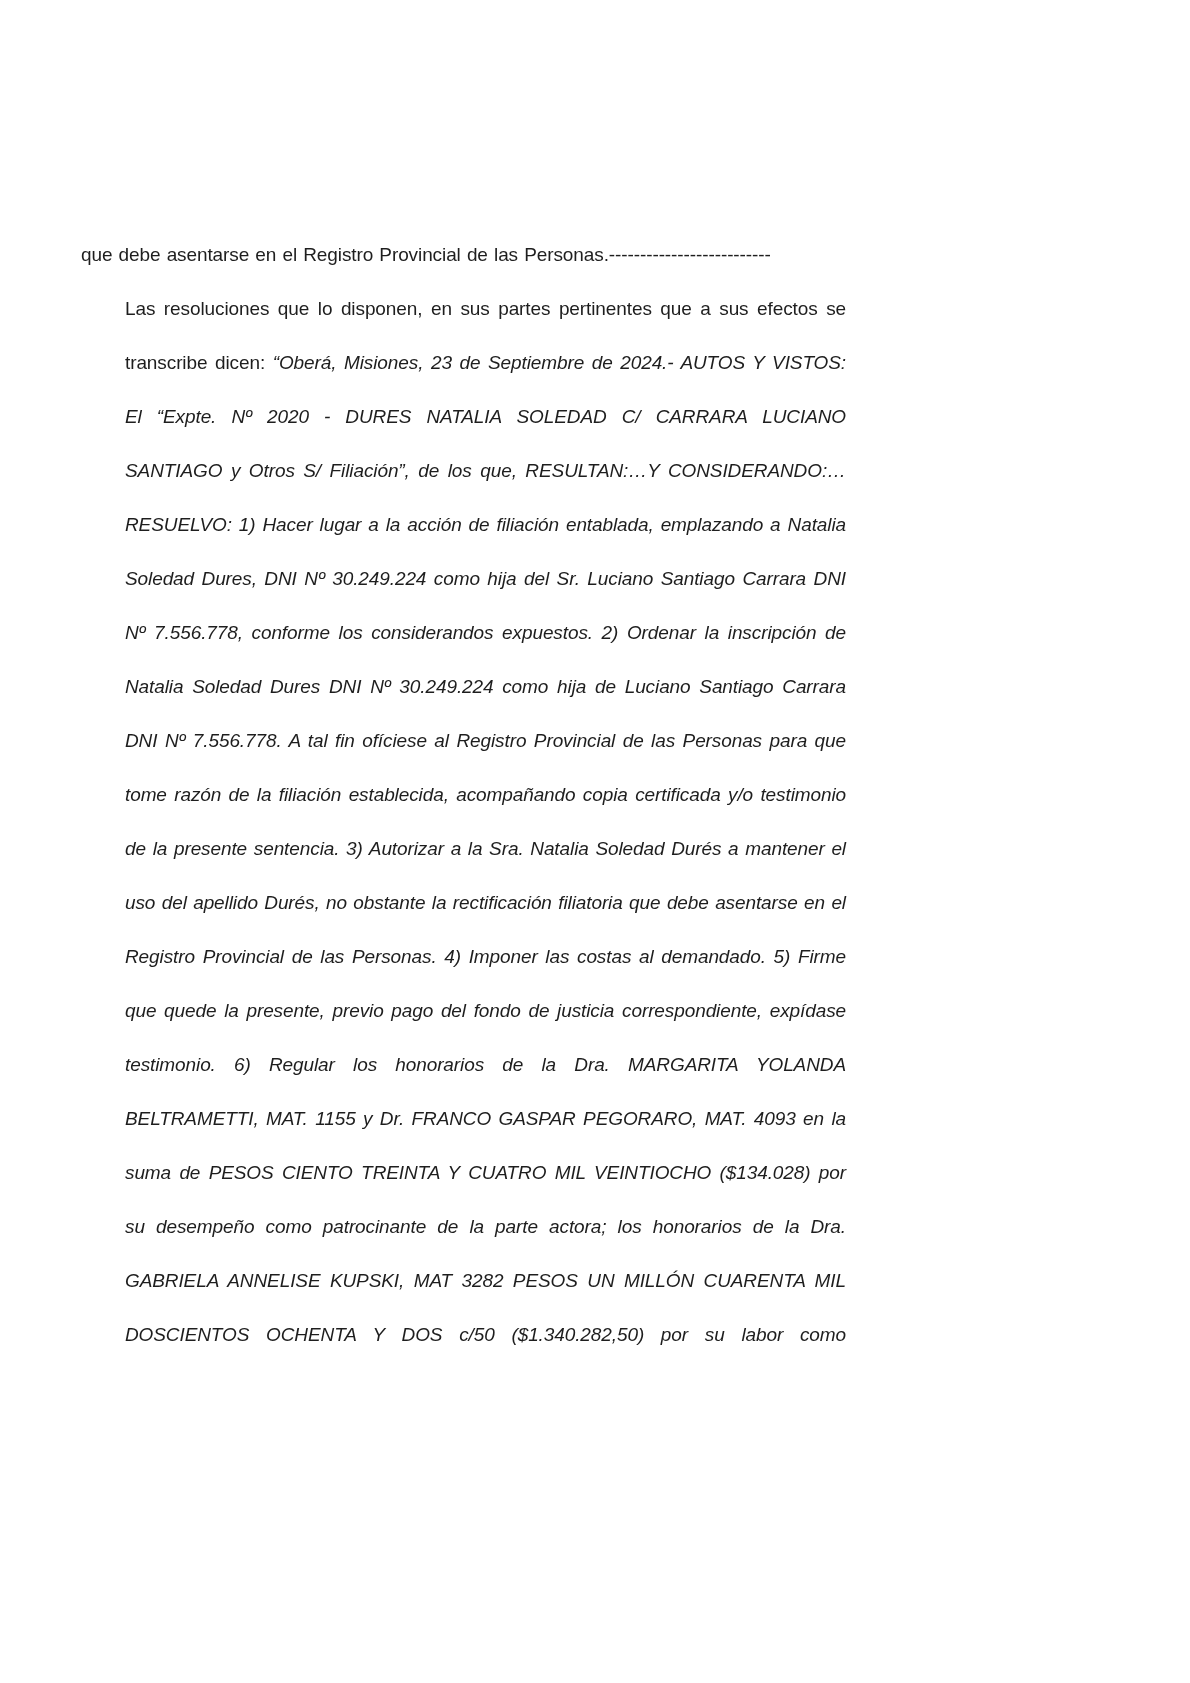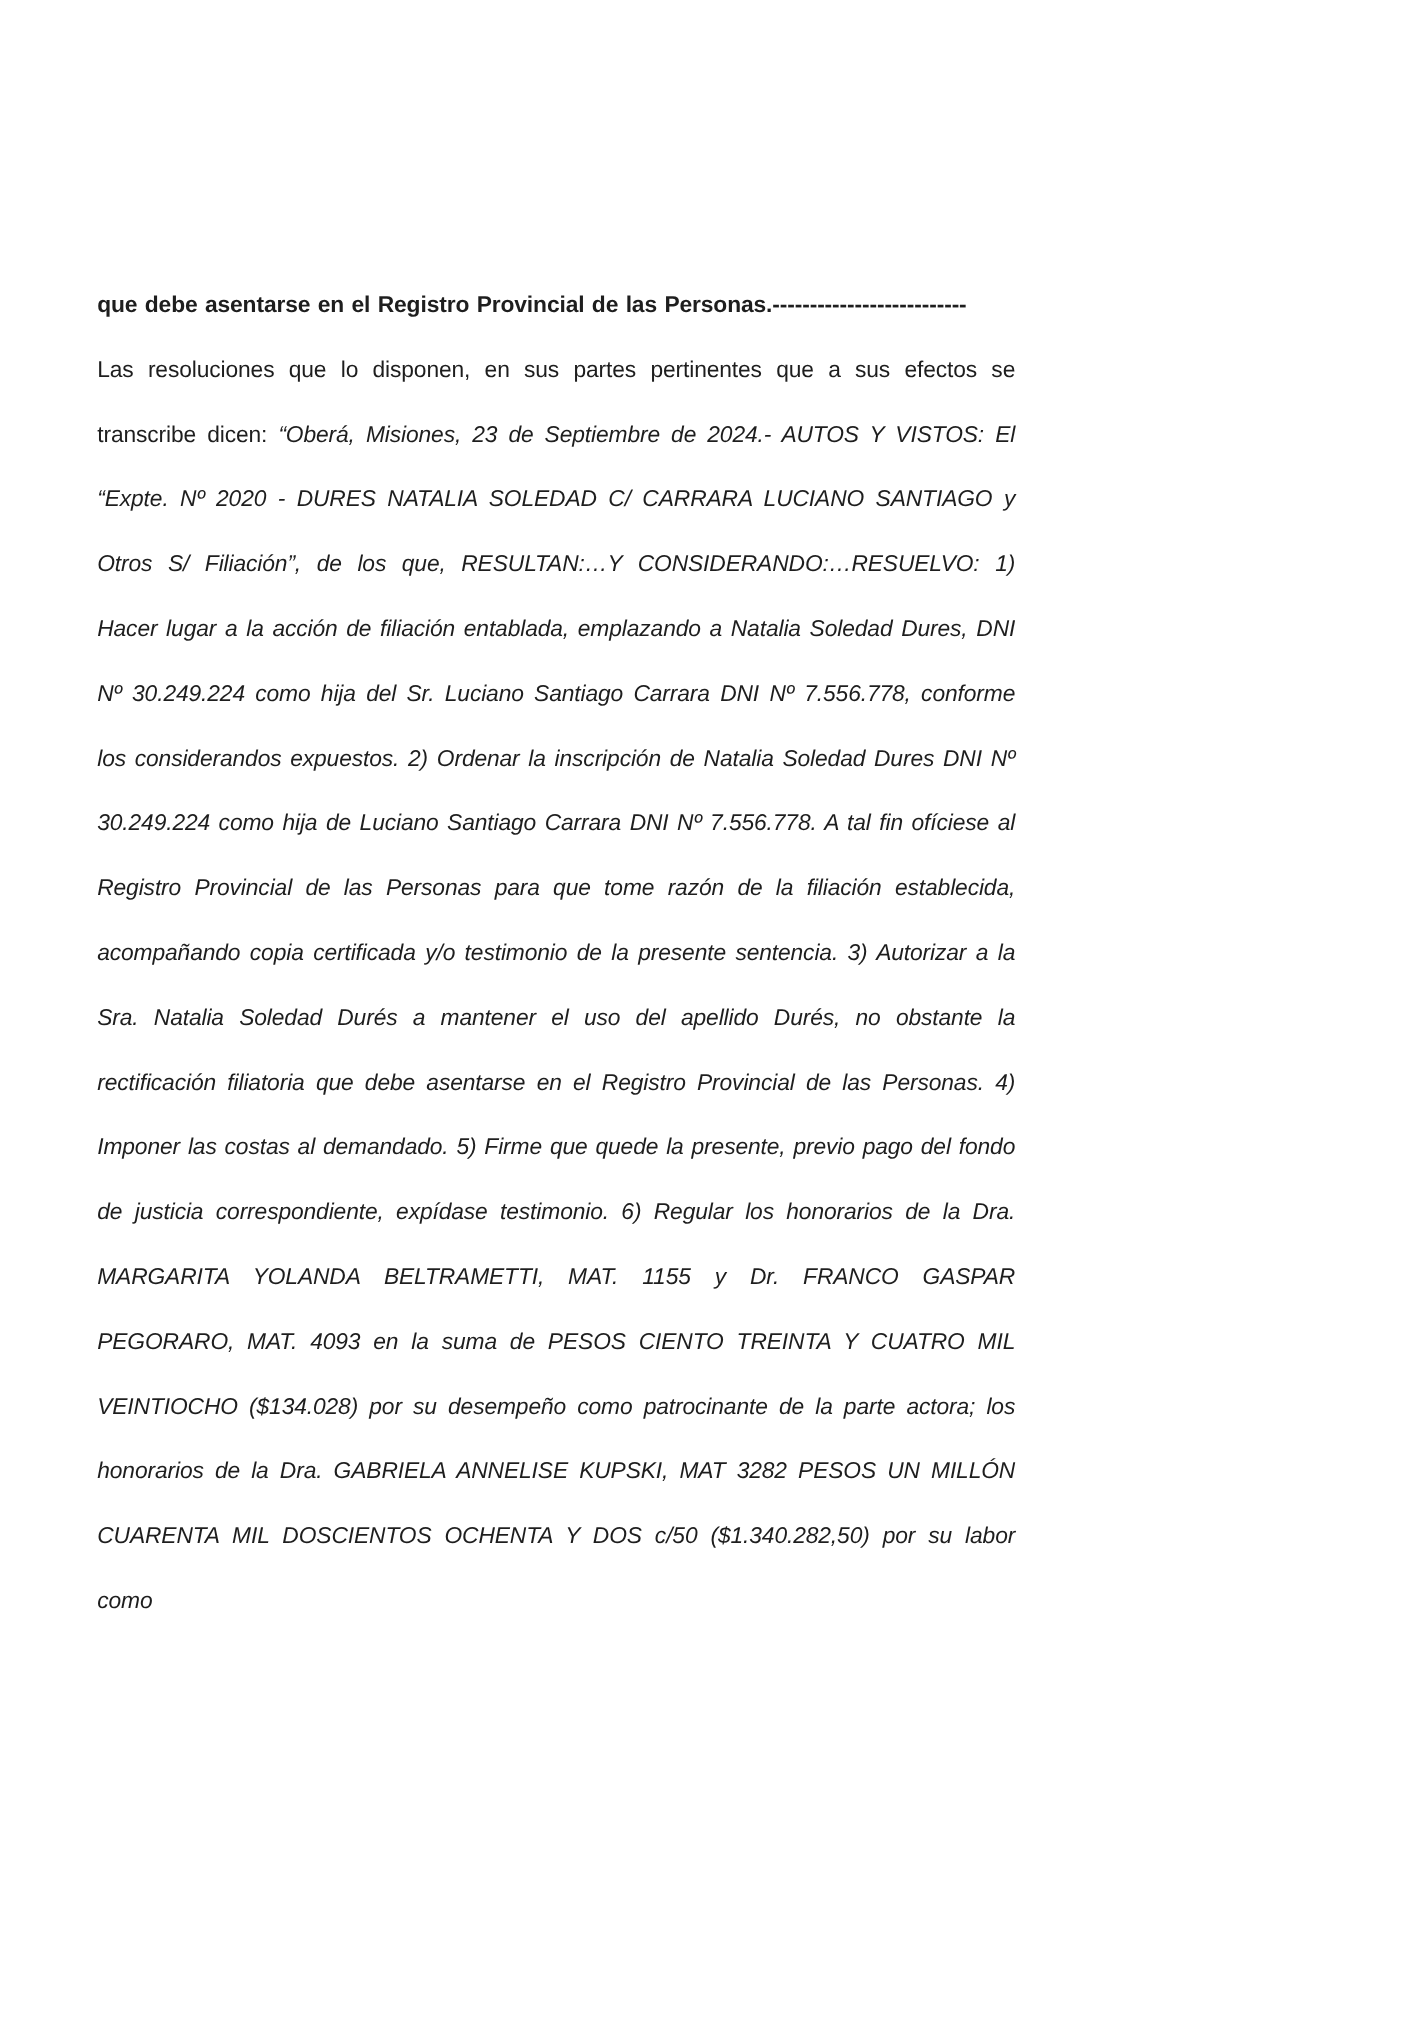--- a/index.html
+++ b/index.html
@@ -20,27 +20,28 @@
       padding: 228px 344px 0 81px;
     }
     .text-block {
       color: #1e1e1e;
       font-size: 19px;
       line-height: 54px;
       letter-spacing: -0.1px;
       word-spacing: 1px;
     }
     .bold-line {
-      font-weight: 700;
+      font-weight: 400;
       white-space: nowrap;
       overflow: visible;
     }
     .body-paragraph {
       text-align: justify;
       text-align-last: justify;
+      margin-left: 44px;
     }
     .regular-run {
       font-style: normal;
       font-weight: 400;
     }
     .italic-run {
       font-style: italic;
       font-weight: 400;
     }
   </style>

